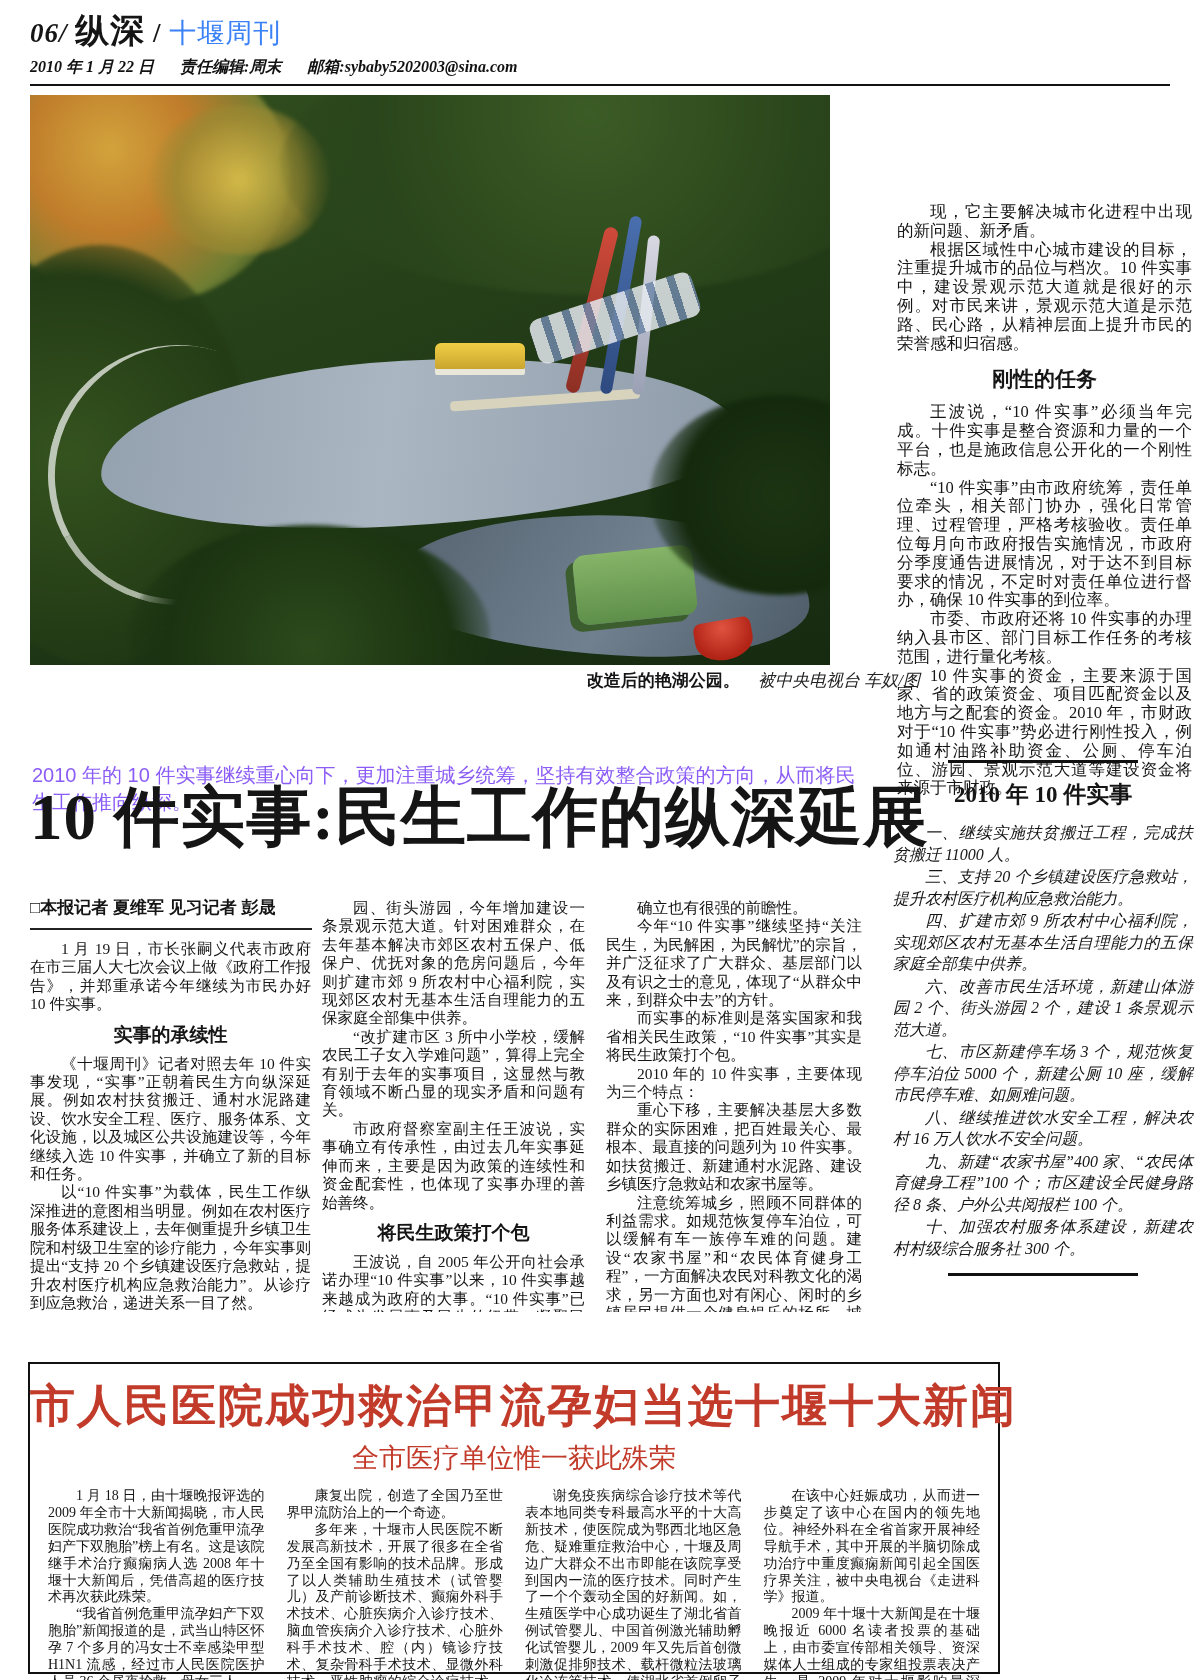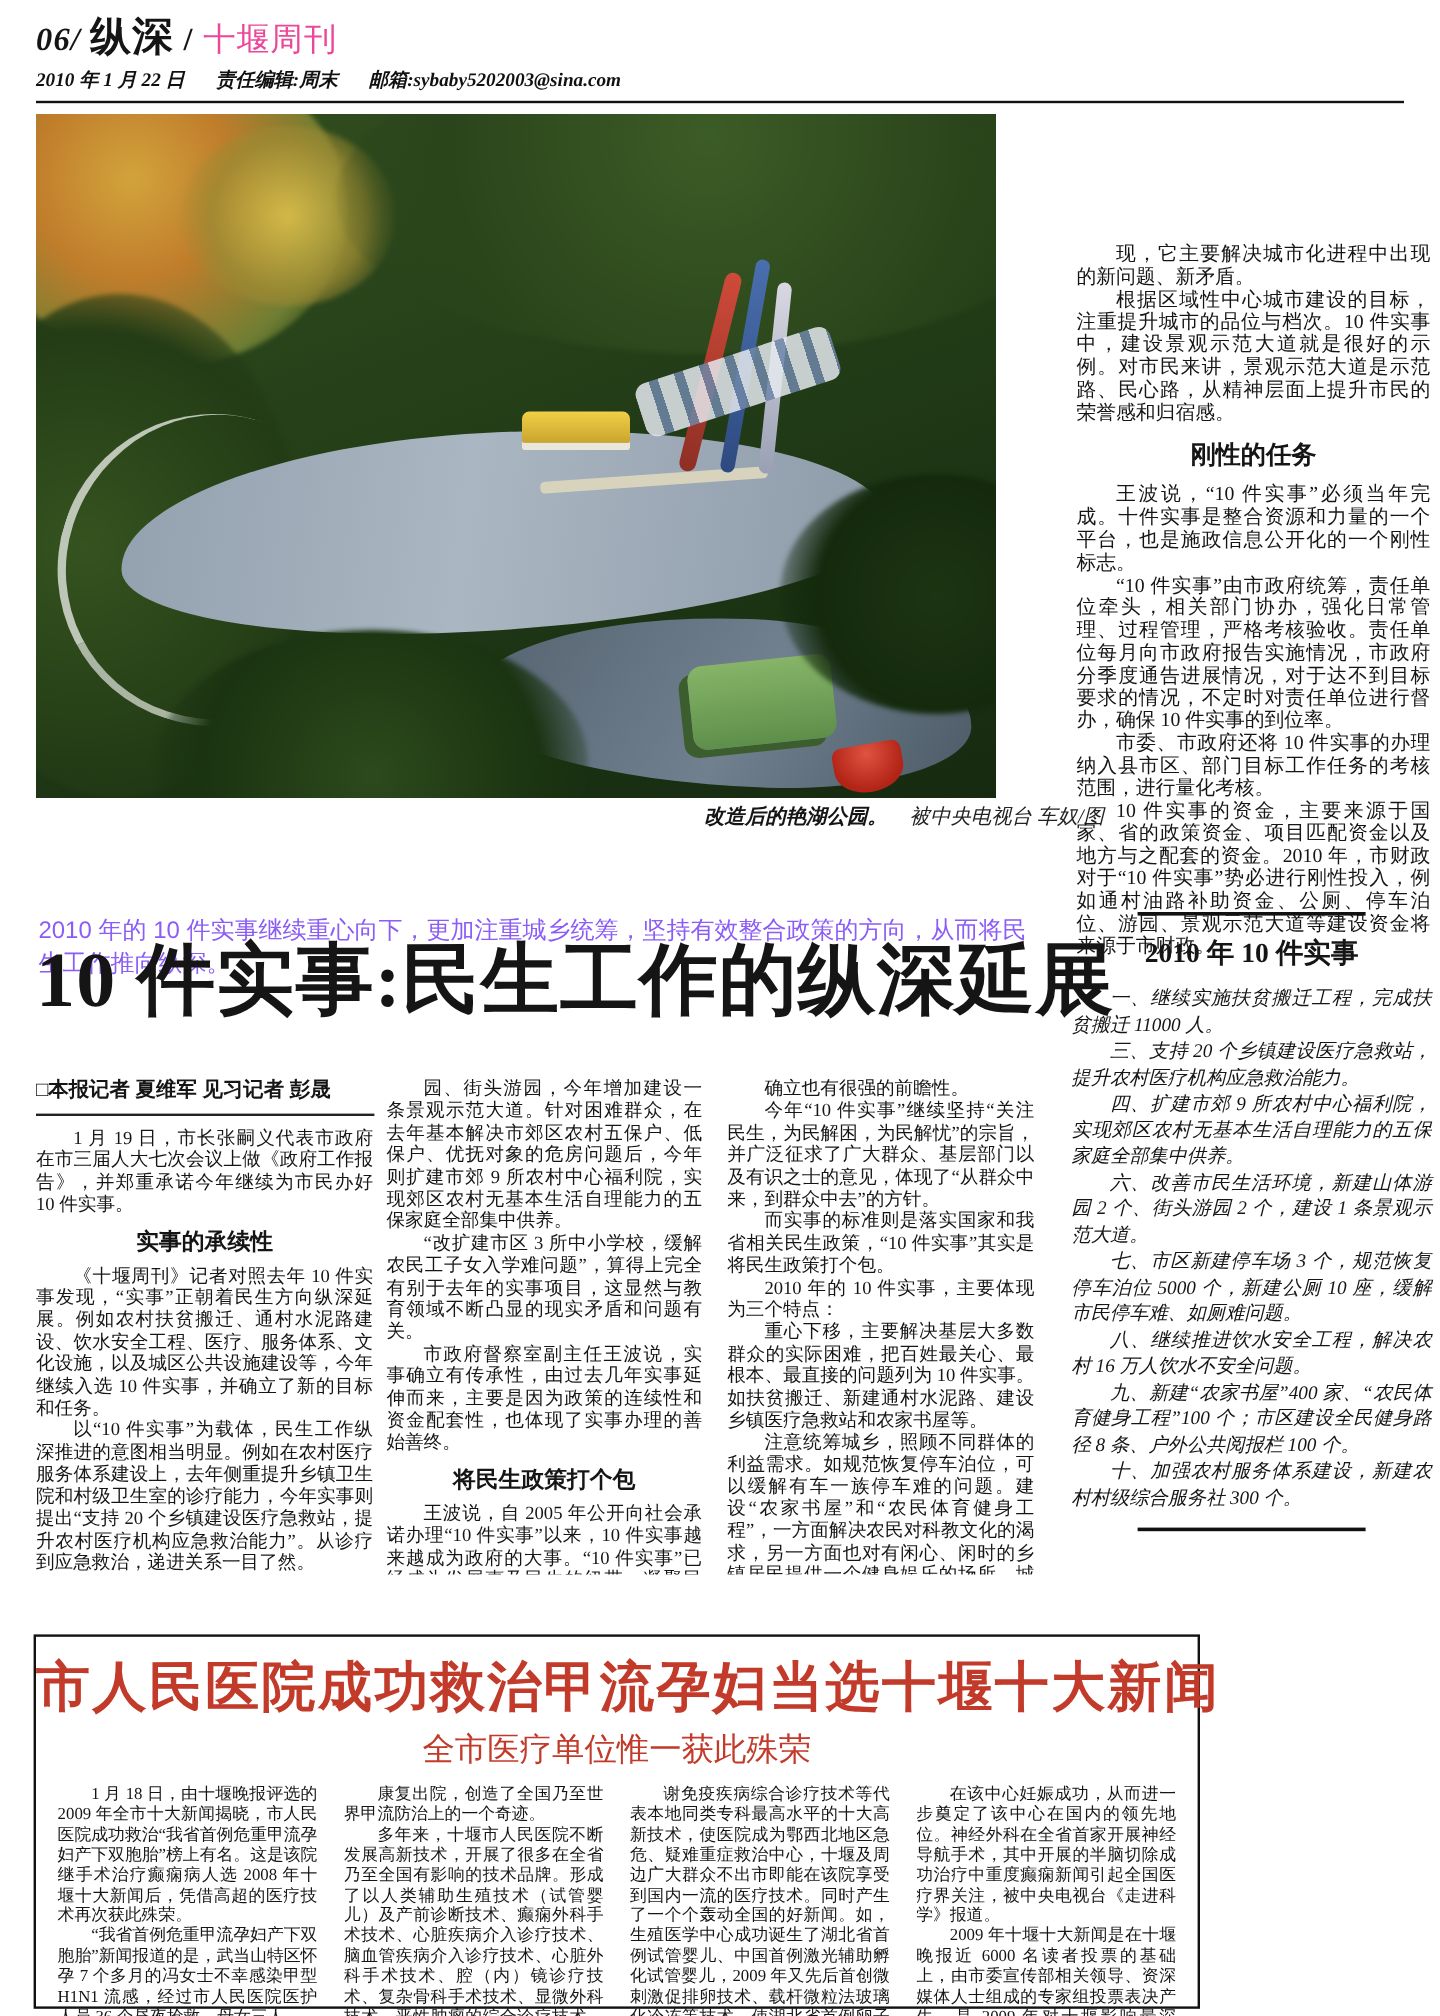--- a/index.html
+++ b/index.html
@@ -12,31 +12,31 @@
     overflow: hidden;
   }
   .abs { position: absolute; }
 
   
   .masthead { left: 30px; top: 8px; width: 1140px; border-bottom: 2px solid #111; padding-bottom: 6px; }
   .mast-line1 { font-size: 27px; letter-spacing: 1px; }
   .mast-pageno { font-style: italic; font-weight: bold; }
   .mast-section { font-weight: 900; font-size: 34px; font-family: Liberation Mono, monospace; }
   .mast-slash { font-weight: 900; }
-  .mast-pub { font-weight: 400; color: #ec4899; }
+  .mast-pub { font-weight: 400; color: #3b82f6; }
   .mast-line2 { margin-top: 3px; font-size: 16px; font-weight: bold; font-style: italic; color: #111; }
   .mast-line2 span { margin-right: 22px; }
 
   
   .photo { left: 30px; top: 95px; width: 800px; height: 570px; overflow: hidden;
            background: linear-gradient(160deg, #33501f 0%, #27421a 35%, #1d3414 70%, #162a10 100%); }
   .ph { position: absolute; }
   .blob { border-radius: 50%; filter: blur(2px); }
   .caption { left: 520px; top: 669px; width: 400px; font-size: 17px; text-align: right; }
-  .cap-title { font-weight: bold; font-style: italic; }
+  .cap-title { font-weight: bold; }
   .cap-credit { font-style: italic; color: #222; margin-left: 14px; }
 
   
   .right-rail { left: 897px; top: 203px; width: 295px; }
   .right-rail p { font-size: 16.5px; line-height: 18.8px; text-align: justify; text-indent: 2em; }
   .rail-subhead { text-align: center; font-weight: 900; font-size: 21px; margin: 12px 0 10px 0;
                   font-family: "Liberation Sans", sans-serif; }
 
   
   .deck { left: 32px; top: 762px; width: 828px; font-size: 20px;

